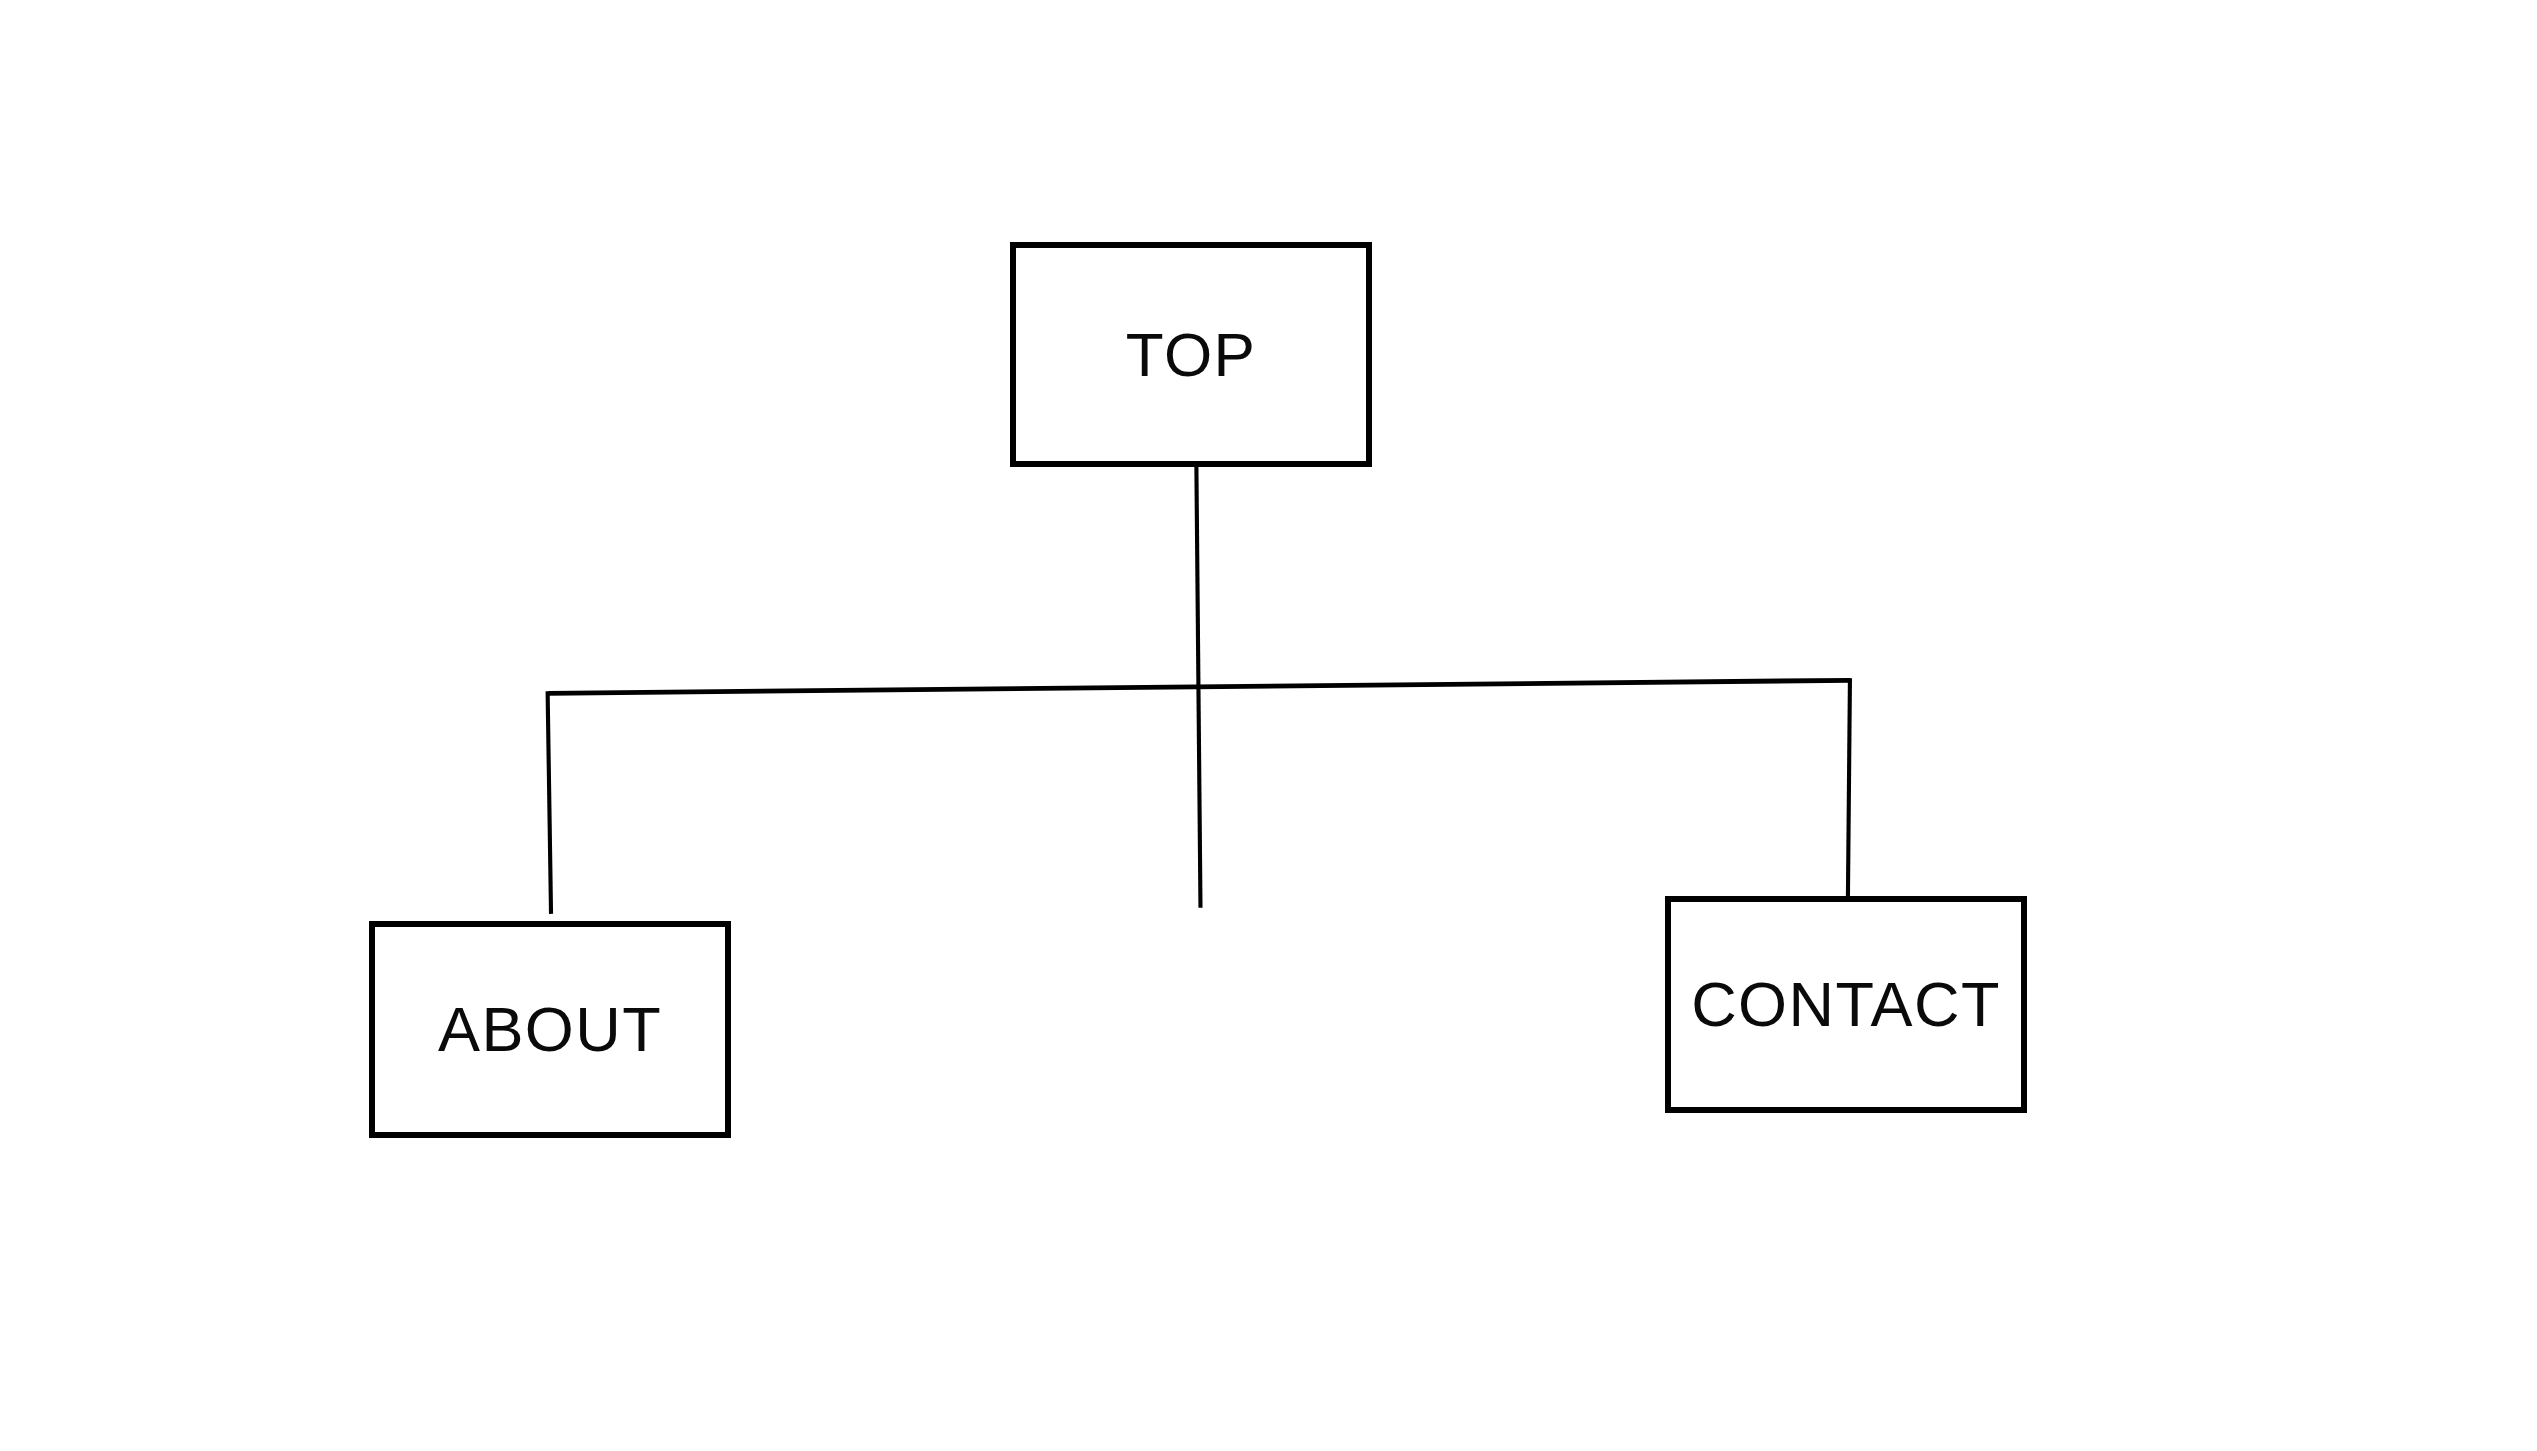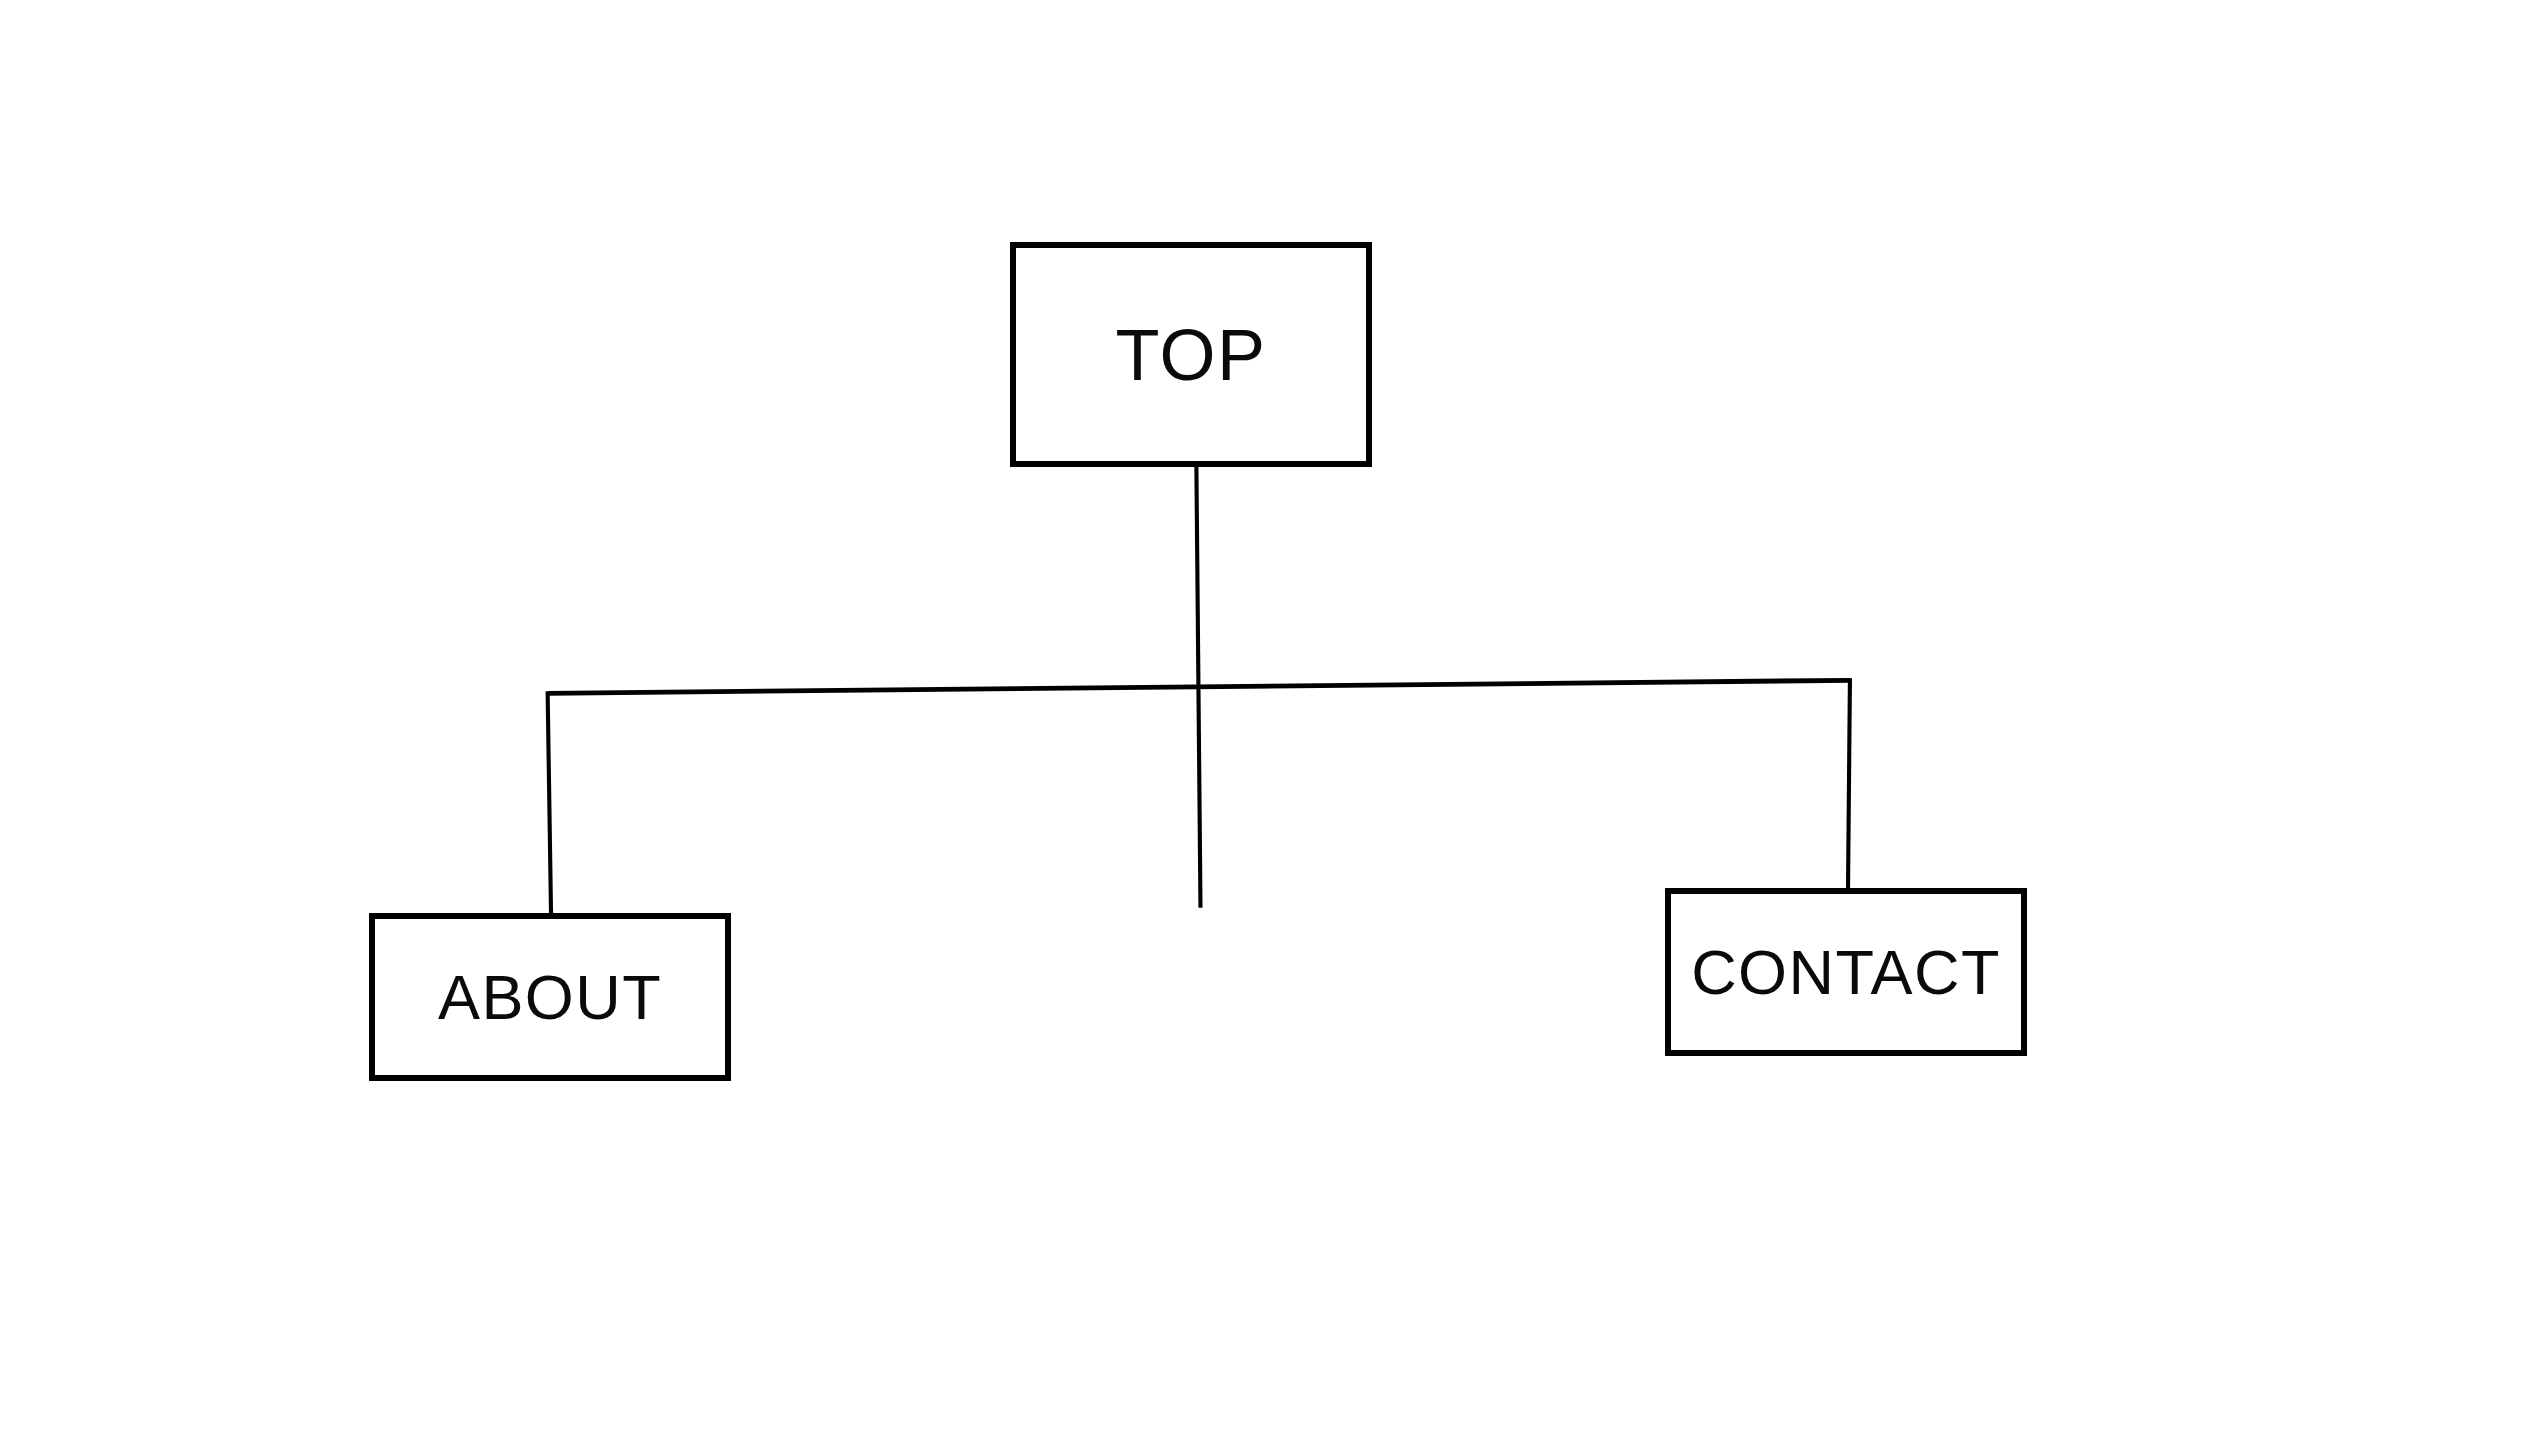--- a/index.html
+++ b/index.html
@@ -38,24 +38,25 @@
     white-space: nowrap;
     line-height: 1;
     user-select: none;
   }
   .node-top {
     left: 1010px;
     top: 242px;
     width: 362px;
     height: 225px;
   }
-  .node-top .node-label { font-size: 72px; }
+  .node-top .node-label { font-size: 62px; }
   .node-child {
     width: 362px;
-    height: 168px;
+    height: 217px;
+    margin-top: 8px;
   }
   .node-child .node-label { font-size: 63px; }
   .node-about   { left: 369px;  top: 913px; }
   .node-works   { left: 1017px; top: 906px; }
   .node-contact { left: 1665px; top: 888px; }
 </style>
 </head>
 <body>
 
 <div class="canvas">

